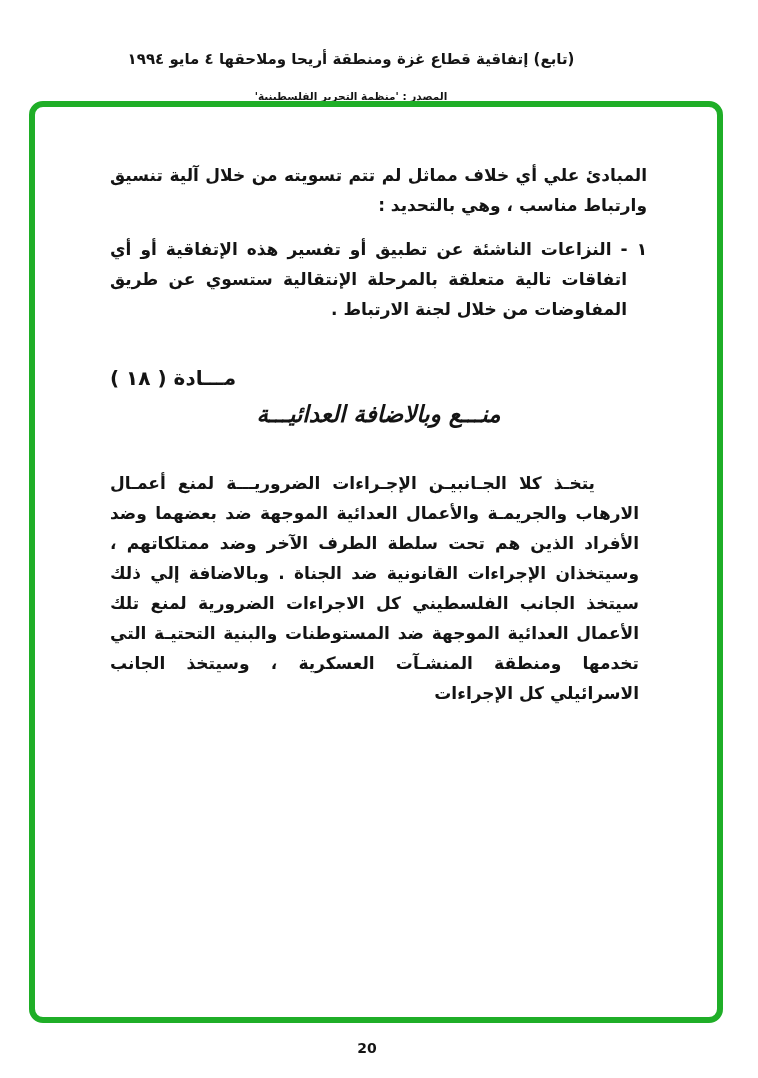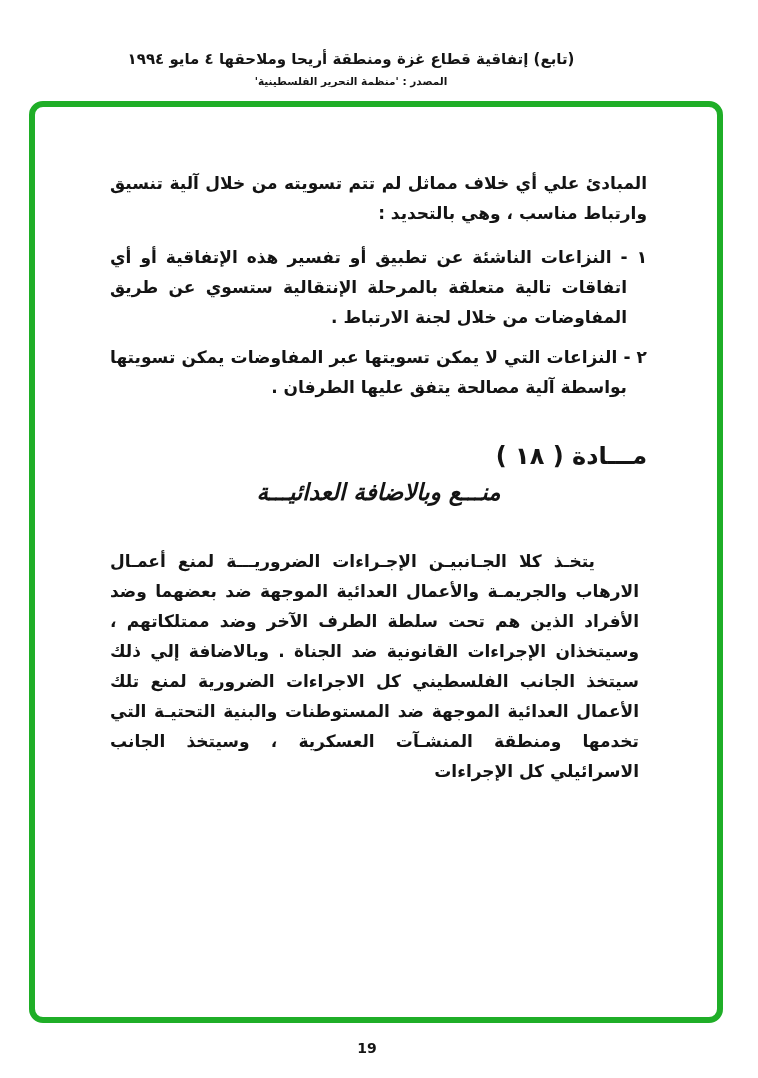--- a/index.html
+++ b/index.html
@@ -27,21 +27,21 @@
     direction: rtl;
   }
   .doc-title {
     font-size: 15px;
     font-weight: bold;
     white-space: nowrap;
   }
   .doc-source {
     font-size: 10.5px;
     font-weight: bold;
-    margin-top: 7px;
+    margin-top: 22px;
   }
 
   
   .frame {
     position: absolute;
     left: 29px;
     top: 101px;
     width: 694px;
     height: 922px;
     box-sizing: border-box;
@@ -55,32 +55,32 @@
     position: absolute;
     top: 156px;
     left: 110px;
     width: 537px;
     direction: rtl;
     text-align: justify;
     font-size: 17px;
     font-weight: bold;
     line-height: 30px;
   }
-  .intro { margin: 12px 0 14px 0; }
+  .intro { margin: 4px 0 14px 0; }
   .item {
-    margin: 10px 0 2px 0;
+    margin: 4px 0 2px 0;
     padding-right: 20px;
     text-indent: -20px;
   }
   .item .num { white-space: pre; }
   .article-head {
     margin-top: 38px;
-    text-align: right;
+    text-align: left;
     text-indent: 0;
-    font-size: 24px;
+    font-size: 20px;
     line-height: 32px;
   }
   .article-subhead {
     margin-top: 2px;
     text-align: center;
     text-indent: 0;
     font-size: 23px;
     line-height: 36px;
     font-style: italic;
   }
@@ -117,28 +117,25 @@
 <div class="frame" style="border-color: rgb(31, 174, 39);"></div>
 
 <div class="content" dir="rtl" lang="ar">
 
   <p class="intro">المبادئ علي أي خلاف مماثل لم تتم تسويته من خلال آلية تنسيق وارتباط مناسب ، وهي بالتحديد :</p>
 
   <div class="item">
     <span class="num">١ - </span><span>النزاعات الناشئة عن تطبيق أو تفسير هذه الإتفاقية أو أي اتفاقات تالية متعلقة بالمرحلة الإنتقالية ستسوي عن طريق المفاوضات من خلال لجنة الارتباط .</span>
   </div>
 
-  <div class="item">
-    <span class="num">٢ - </span><span>النزاعات التي لا يمكن تسويتها عبر المفاوضات يمكن تسويتها بواسطة آلية مصالحة يتفق عليها الطرفان .</span>
-  </div>
 
 
   <div class="article-head">مـــادة ( ١٨ )</div>
 
   <div class="article-subhead">منـــع وبالاضافة العدائيـــة</div>
 
   <p class="body-para">يتخـذ كلا الجـانبيـن الإجـراءات الضروريـــة لمنع أعمـال الارهاب والجريمـة والأعمال العدائية الموجهة ضد بعضهما وضد الأفراد الذين هم تحت سلطة الطرف الآخر وضد ممتلكاتهم ، وسيتخذان الإجراءات القانونية ضد الجناة . وبالاضافة إلي ذلك سيتخذ الجانب الفلسطيني كل الاجراءات الضرورية لمنع تلك الأعمال العدائية الموجهة ضد المستوطنات والبنية التحتيـة التي تخدمها ومنطقة المنشـآت العسكرية ، وسيتخذ الجانب الاسرائيلي كل الإجراءات</p>
 
 </div>
 
 <div class="footer">
-  <span class="pagenum">19</span>
+  <span class="pagenum">20</span>
 </div>
 
 </body></html>

